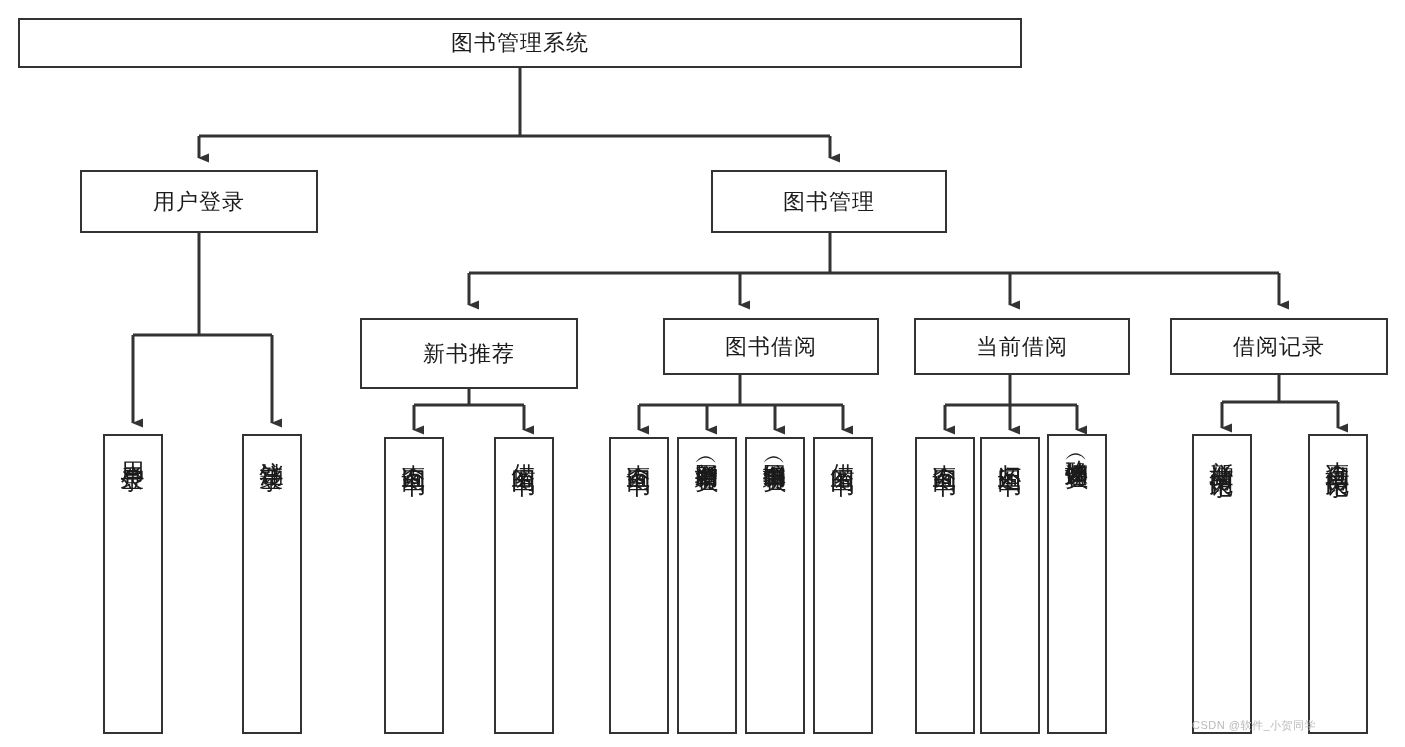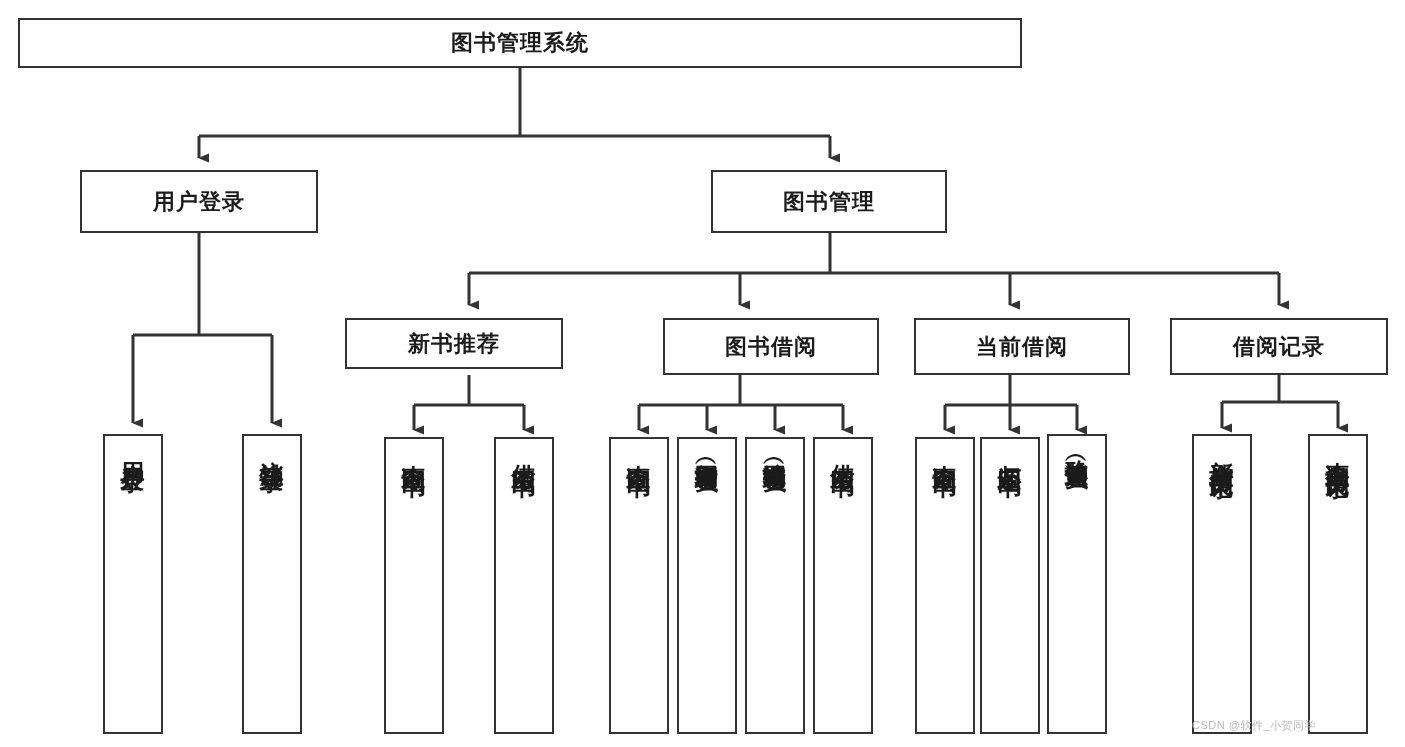--- a/index.html
+++ b/index.html
@@ -26,21 +26,20 @@
   }
   .node {
     position: absolute;
     box-sizing: border-box;
     border: 2px solid #333333;
     background: #ffffff;
     display: flex;
     align-items: center;
     justify-content: center;
     color: #1b1b1b;
-    font-weight: bold;
   }
   .node .label {
     display: block;
     text-align: center;
     line-height: 1.18;
   }
   .node.horiz .label {
     writing-mode: horizontal-tb;
     font-size: 22px;
     letter-spacing: 1px;
@@ -128,21 +127,21 @@
     <span class="label">图书管理系统</span>
   </div>
 
   <div class="node horiz" style="left:80px; top:170px; width:238px; height:63px;">
     <span class="label">用户登录</span>
   </div>
   <div class="node horiz" style="left:711px; top:170px; width:236px; height:63px;">
     <span class="label">图书管理</span>
   </div>
 
-  <div class="node horiz" style="left:345px; top:318px; width:218px; height:51px;">
+  <div class="node horiz" style="left:360px; top:318px; width:218px; height:71px;">
     <span class="label">新书推荐</span>
   </div>
   <div class="node horiz" style="left:663px; top:318px; width:216px; height:57px;">
     <span class="label">图书借阅</span>
   </div>
   <div class="node horiz" style="left:902px; top:318px; width:216px; height:57px;margin-left:12px;">
     <span class="label">当前借阅</span>
   </div>
   <div class="node horiz" style="left:1170px; top:318px; width:218px; height:57px;">
     <span class="label">借阅记录</span>

